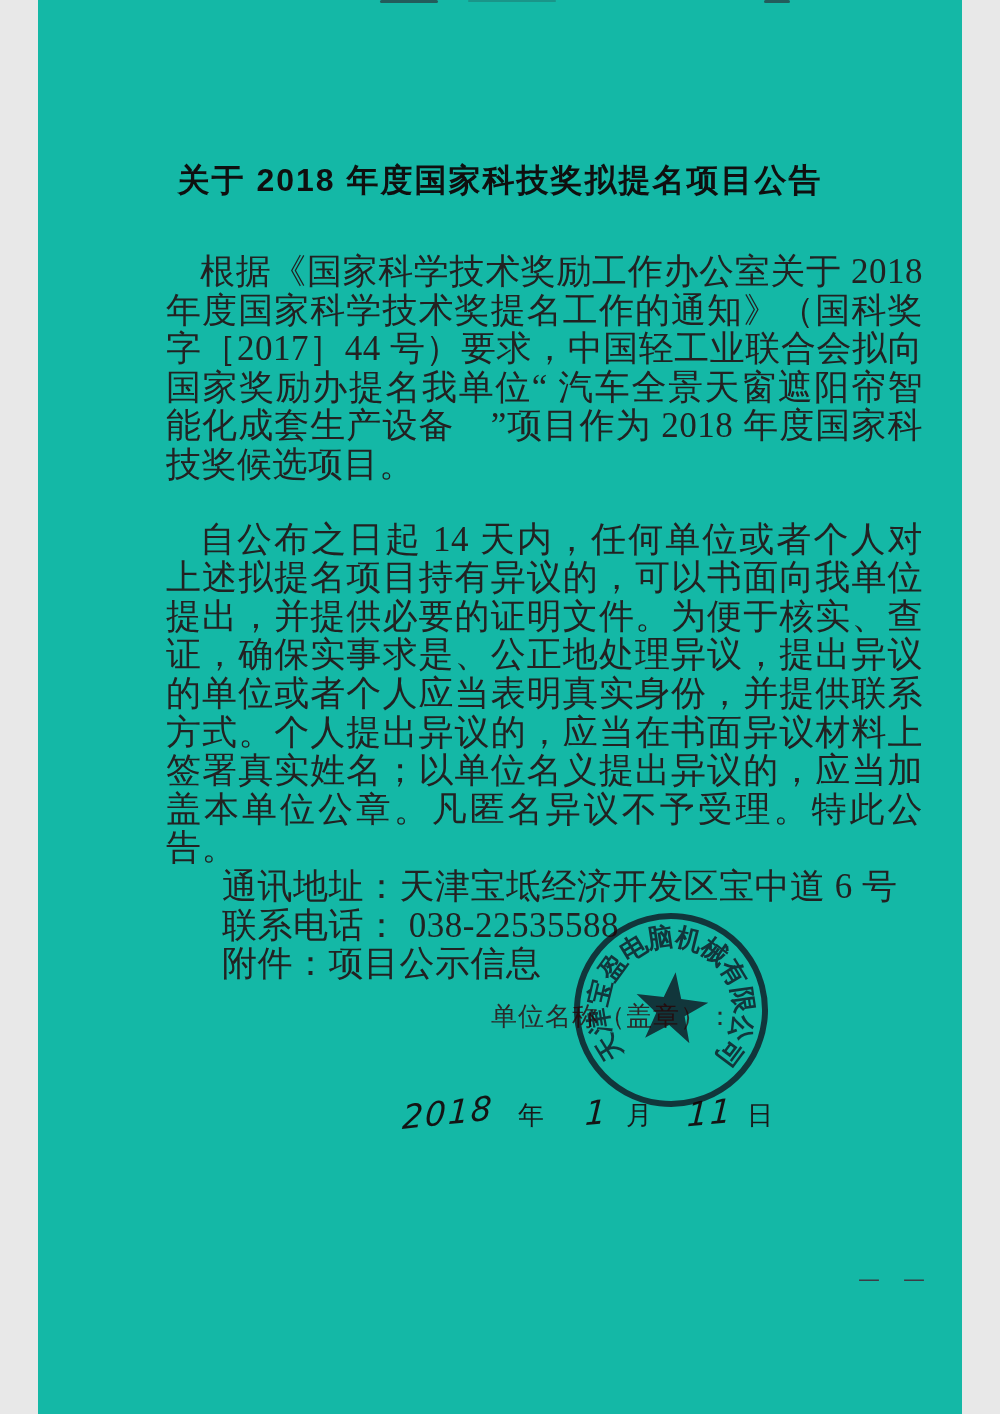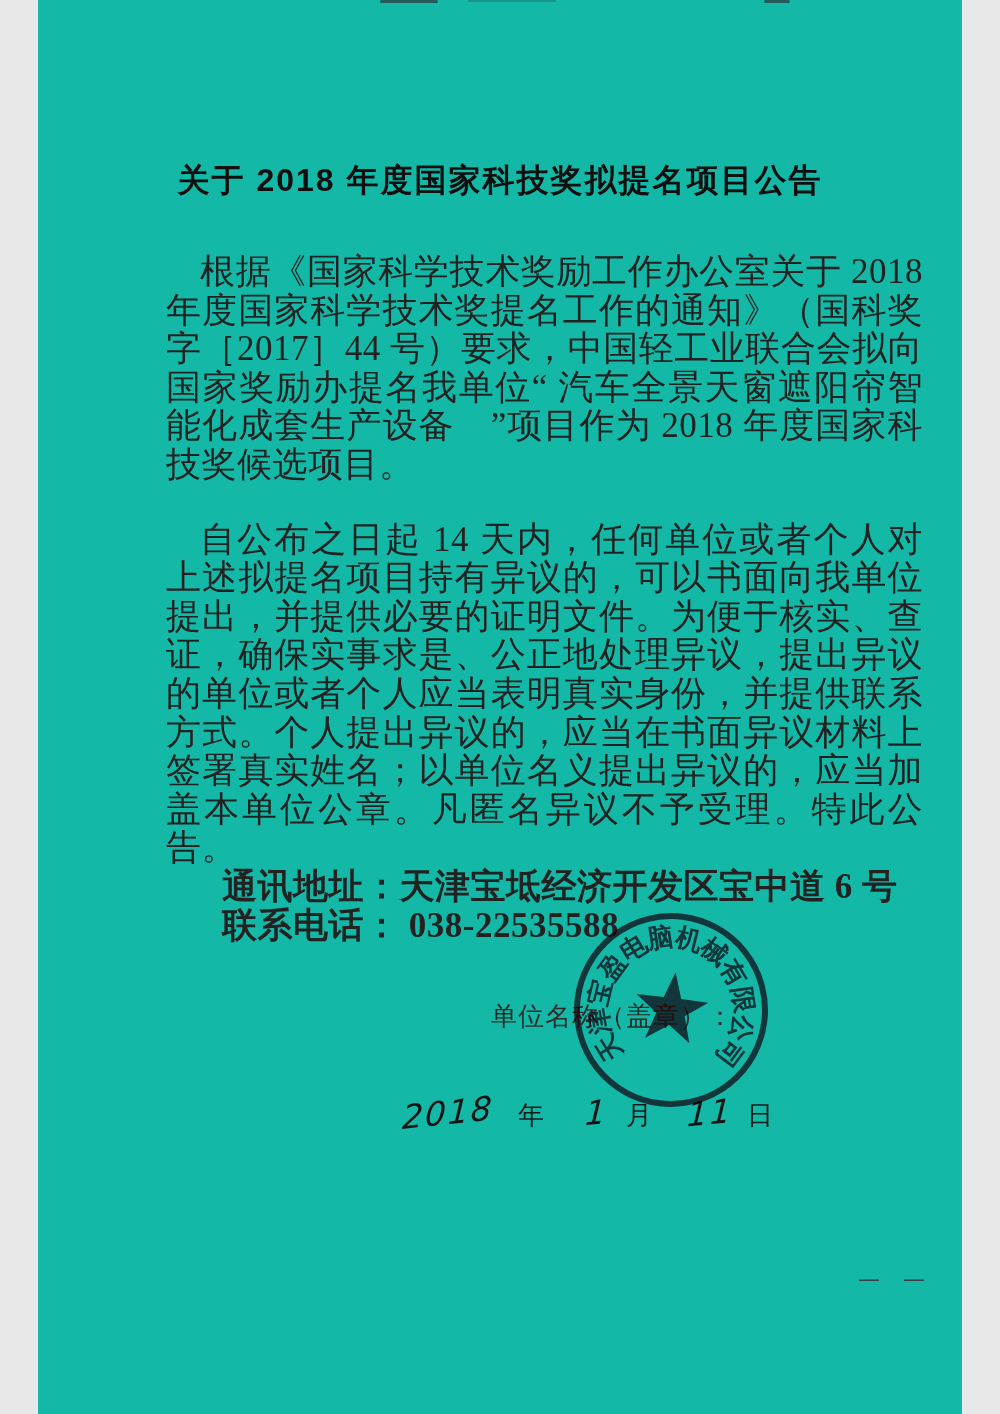--- a/index.html
+++ b/index.html
@@ -24,21 +24,21 @@
     font-family:"Liberation Sans", sans-serif;
     font-weight:700;font-size:32px;letter-spacing:2px;color:#0f0f0f;
   }
 
   .doc-body{
     position:absolute;left:128px;top:223px;width:757px;
     font-size:35px;line-height:38.6px;letter-spacing:.5px;color:#222;margin-top:30px;
   }
   .para{margin:0;text-align:justify;text-indent:34px;}
   .para.gap-before{margin-top:36px;}
-  .contact-line{margin:0;padding-left:56px;text-indent:0;font-weight:bold;}
+  .contact-line{margin:0;padding-left:56px;text-indent:0;}
 
   .seal-label{
     position:absolute;left:453px;top:999px;
     font-size:26px;letter-spacing:1px;color:#2a2a2a;z-index:1;
   }
 
   .date-line{
     position:absolute;left:364px;top:1093px;z-index:1;
     display:flex;align-items:baseline;color:#191919;
   }
@@ -83,20 +83,21 @@
   <div class="scan-mark m2"></div>
   <div class="scan-mark m3"></div>
 
   <h1 class="doc-title">关于 2018 年度国家科技奖拟提名项目公告</h1>
 
   <div class="doc-body">
     <p class="para">根据《国家科学技术奖励工作办公室关于 2018 年度国家科学技术奖提名工作的通知》（国科奖字［2017］44 号）要求，中国轻工业联合会拟向国家奖励办提名我单位“ 汽车全景天窗遮阳帘智能化成套生产设备　”项目作为 2018 年度国家科技奖候选项目。</p>
     <p class="para gap-before">自公布之日起 14 天内，任何单位或者个人对上述拟提名项目持有异议的，可以书面向我单位提出，并提供必要的证明文件。为便于核实、查证，确保实事求是、公正地处理异议，提出异议的单位或者个人应当表明真实身份，并提供联系方式。个人提出异议的，应当在书面异议材料上签署真实姓名；以单位名义提出异议的，应当加盖本单位公章。凡匿名异议不予受理。特此公告。</p>
     <p class="contact-line">通讯地址：天津宝坻经济开发区宝中道 6 号</p>
     <p class="contact-line">联系电话：  038-22535588</p>
+    <p class="contact-line">附件：项目公示信息</p>
   </div>
 
   <div class="seal-label">单位名称（盖章）：</div>
 
   <div class="date-line">
     <span class="hw hw-year">2018</span>
     <span class="date-unit u-year">年</span>
     <span class="hw hw-month">1</span>
     <span class="date-unit u-month">月</span>
     <span class="hw hw-day">11</span>

